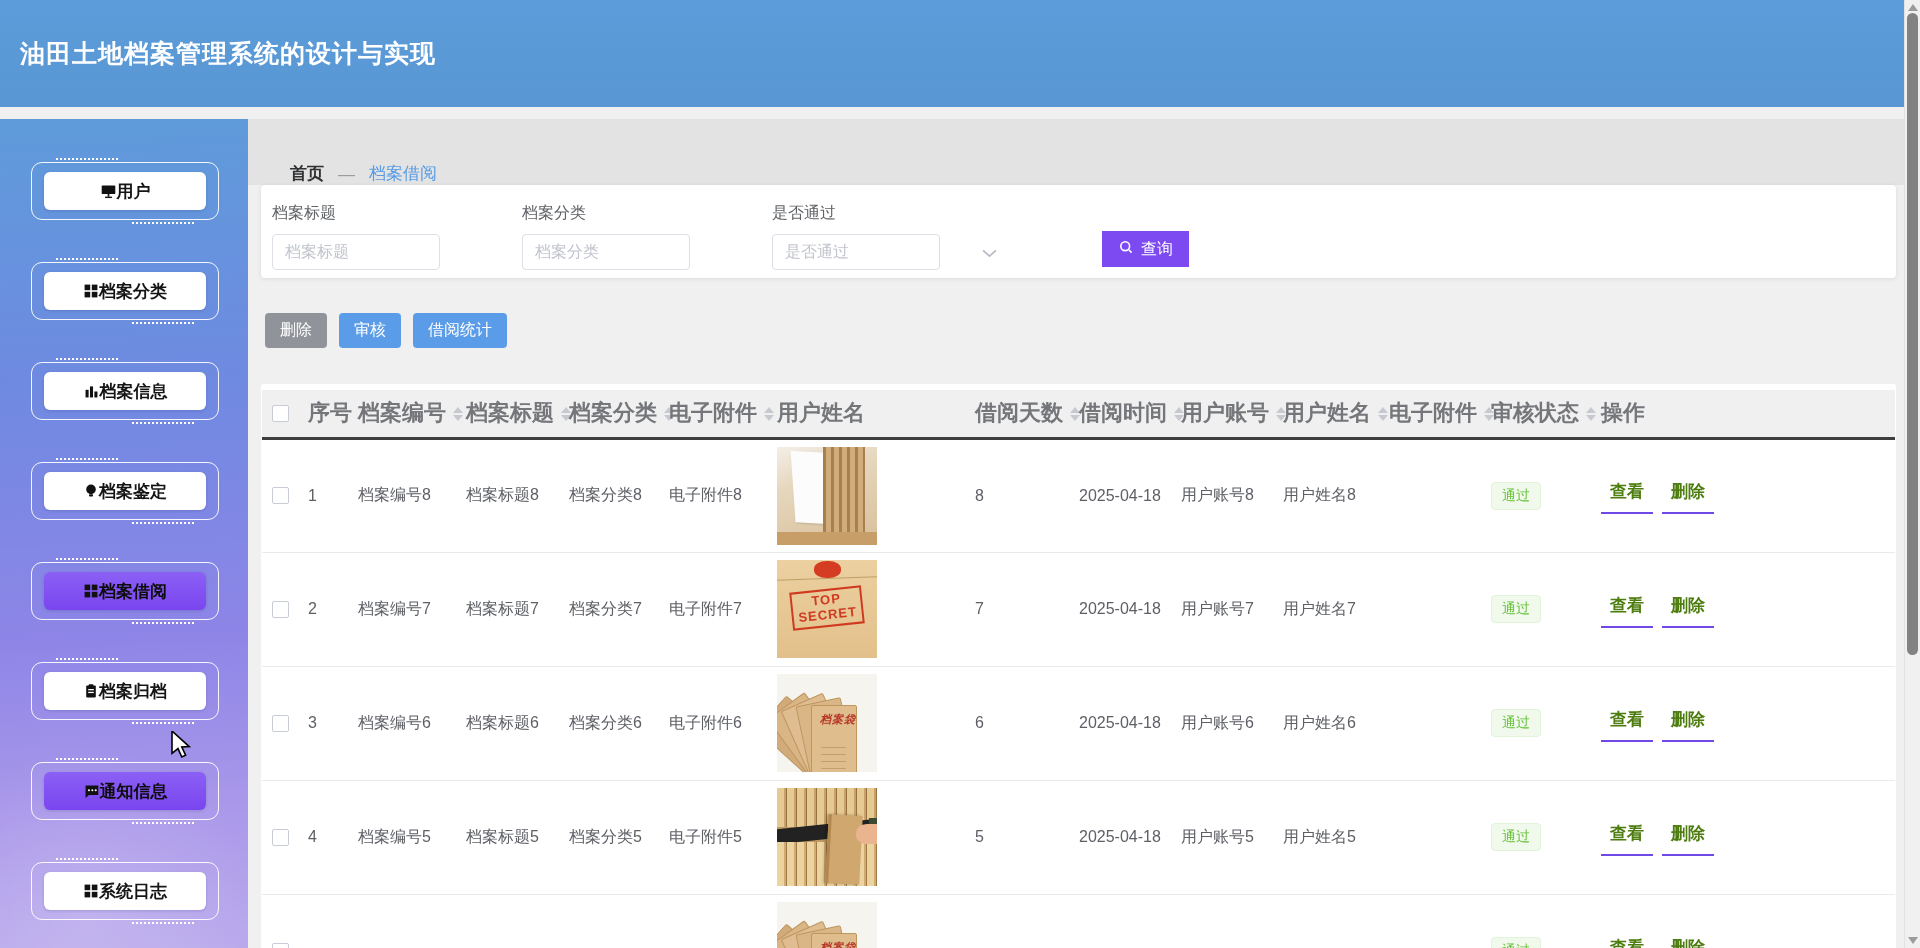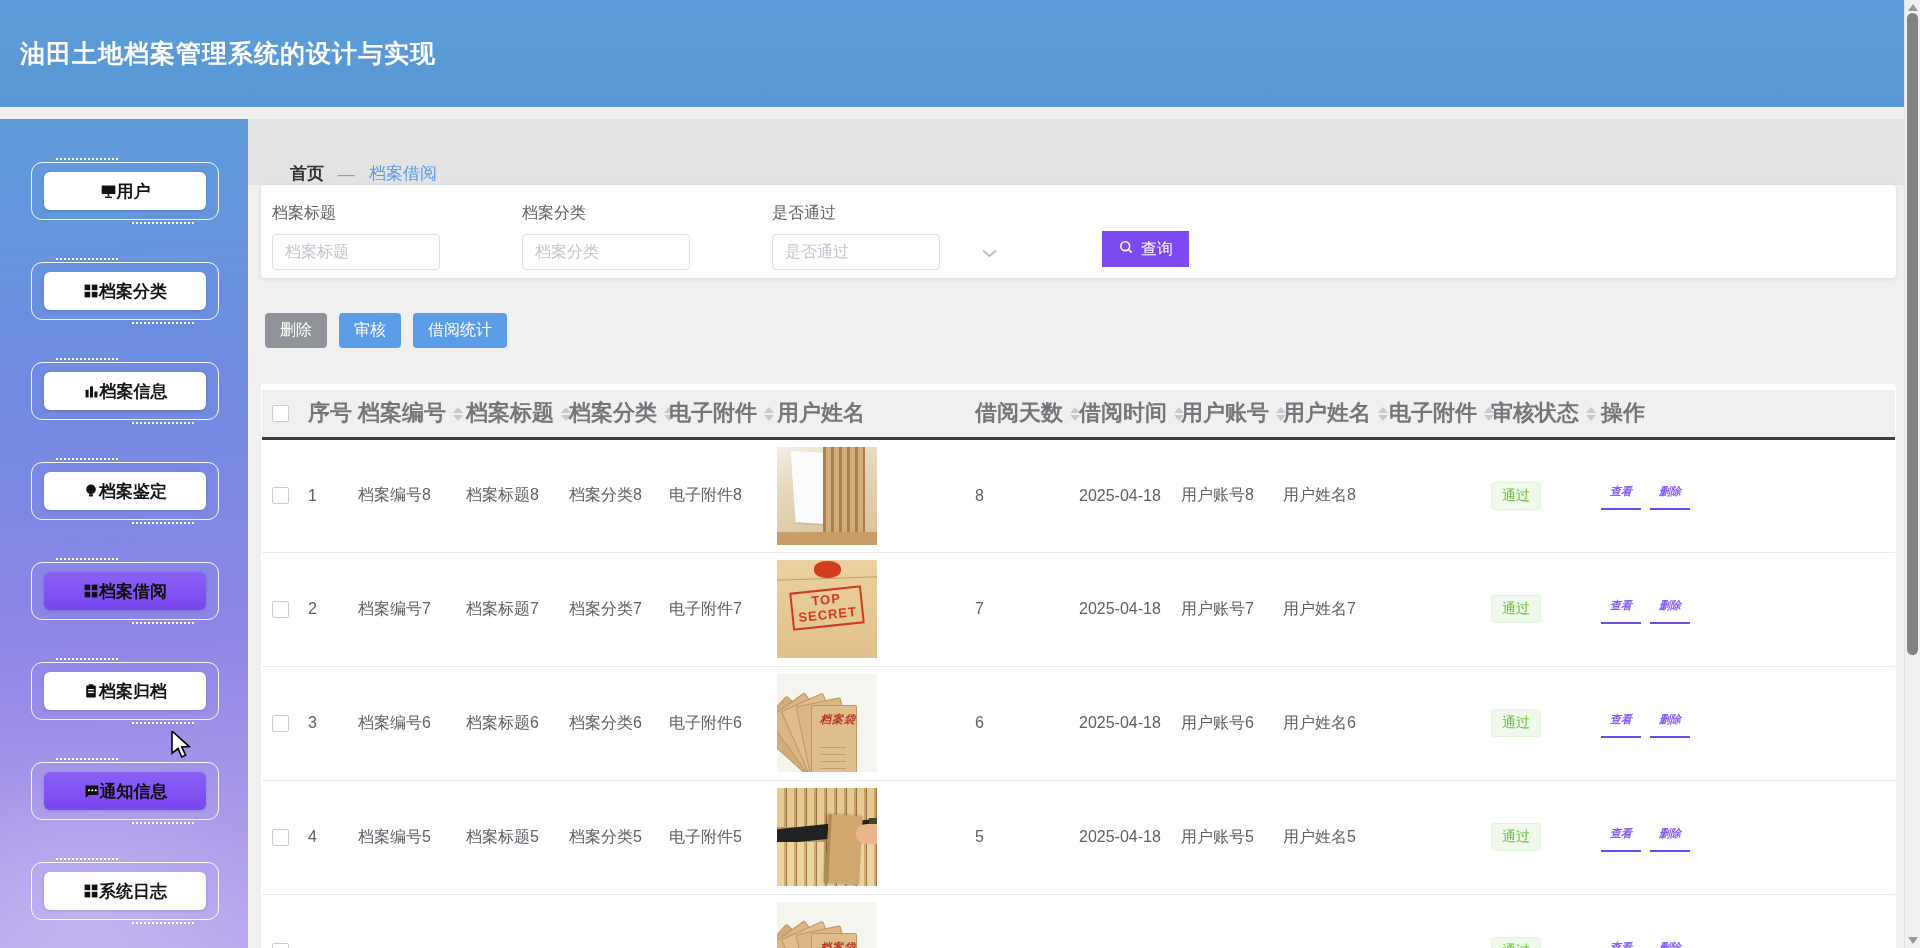--- a/index.html
+++ b/index.html
@@ -53,21 +53,21 @@
   .table-card { margin:36px 8px 0 13px; background:#fff; border-radius:2px; padding-top:6px; min-height:620px; }
   table { width:calc(100% - 2px); margin:0 1px; border-collapse:collapse; table-layout:fixed; }
   thead th { height:48px; background:#f0f0f0; border-bottom:3px solid #3e3e3e; font-size:22px; color:#74767a; text-align:left; padding-left:10px; font-weight:700; white-space:nowrap; }
   tbody td { height:114px; border-bottom:1px solid #e9e9ee; padding-left:10px; font-size:16px; color:#5e6066; vertical-align:middle; }
   .cb { width:17px; height:17px; border:1px solid #c8ccd4; border-radius:2px; background:#fff; cursor:pointer; }
   .sort-caret { display:inline-flex; flex-direction:column; gap:2px; margin-left:7px; vertical-align:middle; }
   .sort-caret i { display:block; width:0; height:0; border-left:5px solid transparent; border-right:5px solid transparent; }
   .sort-caret .up { border-bottom:6px solid #c6c9cf; }
   .sort-caret .dn { border-top:6px solid #c6c9cf; }
   .badge { display:inline-block; padding:4px 10px; border-radius:4px; background:#f0f9eb; border:1px solid #e1f3d8; color:#67c23a; font-size:14px; }
-  .link-btn { position:relative; background:#fff; border:none; padding:3px 9px 11px; font-size:11px; font-weight:600; color:#8b5cf6; cursor:pointer; font-family:"Liberation Sans",sans-serif;font-style:italic; }
+  .link-btn { position:relative; background:#fff; border:none; padding:3px 9px 11px; font-size:17px; font-weight:600; color:#4d7c0f; cursor:pointer; font-family:"Liberation Sans",sans-serif; }
   .link-btn::after { content:''; position:absolute; left:0; right:0; bottom:0; height:2px; background:#6f49e8; }
   .actions { display:flex; gap:9px; align-items:center; }
 
   
   .cover { width:100px; height:98px; position:relative; overflow:hidden; background:#efe9df; }
   .cover span { position:absolute; }
   .cv-accordion { background:linear-gradient(160deg,#f3eee6 0%,#e5d6bc 35%,#d8bf99 100%); }
   .cv-accordion .paper { left:16%; top:6%; width:35%; height:72%; background:#fcfcfc; transform:skewY(7deg) rotate(-4deg); box-shadow:1px 1px 2px rgba(0,0,0,.15); }
   .cv-accordion .pleats { left:46%; top:-4%; width:42%; height:96%; transform:skewY(9deg); background:repeating-linear-gradient(90deg,#a97f4f 0 3px,#d2ad7c 3px 8px); }
   .cv-accordion .base { bottom:0; left:0; right:0; height:13%; background:#c79e68; }

